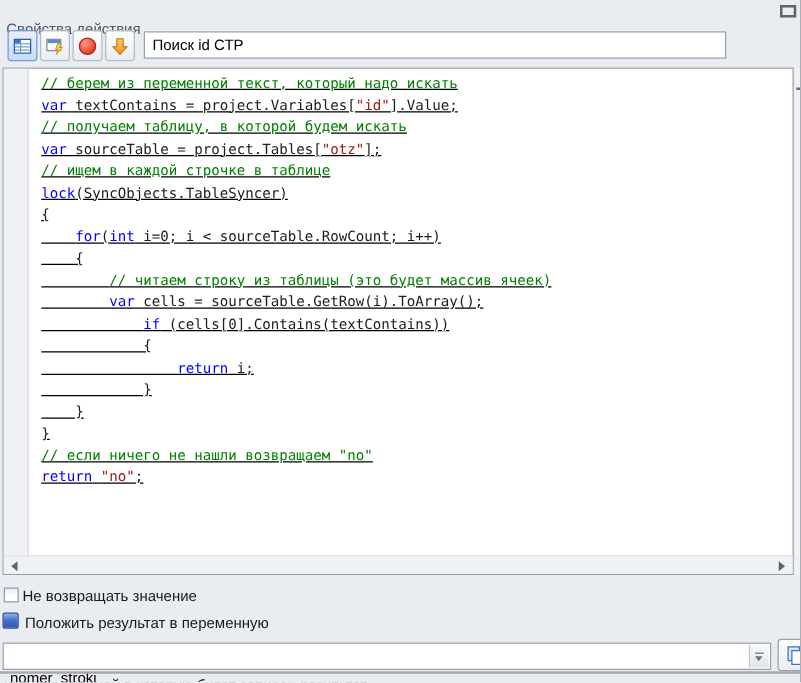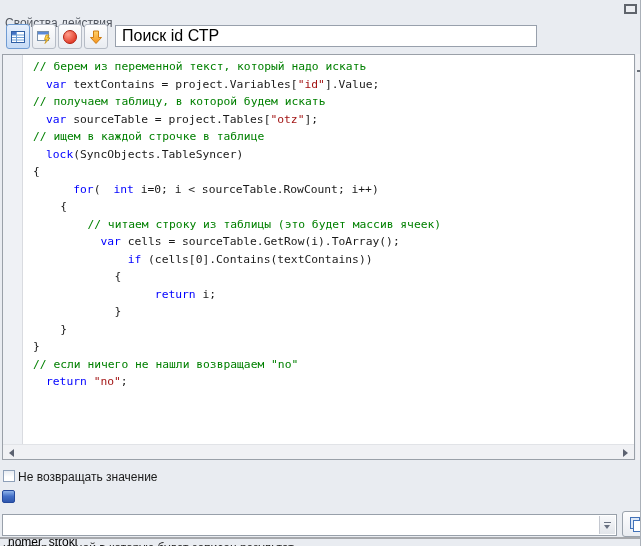--- a/index.html
+++ b/index.html
@@ -23,41 +23,42 @@
     background:linear-gradient(#fefefe,#e9ecf1);
     display:flex;align-items:center;justify-content:center;
   }
   .tb.selected{
     background:linear-gradient(#e6effc,#c6dbf6);
     border-color:#6f9bd2;
   }
   .tb .ic{display:block;width:16px;height:16px;}
   #btn-1{left:6px;} #btn-2{left:32px;} #btn-3{left:58px;} #btn-4{left:84px;}
   .action-name{
-    position:absolute;left:115px;top:25px;width:422px;height:22px;
+    position:absolute;left:115px;top:25px;width:466px;height:22px;
     border:1px solid #98a0ac;background:#fff;padding:0 0 0 6px;
-    font-family:"Liberation Sans",sans-serif;font-size:16px;color:#000;
+    font-family:"Liberation Sans",sans-serif;font-size:12px;color:#000;
   }
   
   .code-panel{
     position:absolute;left:2px;top:54px;width:633px;height:406px;
     background:#fff;border:1px solid #9aa0a8;
   }
   .gutter{
     position:absolute;left:0;top:0;bottom:15px;width:20px;
     background:#eff1f5;border-right:1px solid #d9dbe0;
   }
   .code-text{
     position:absolute;left:21px;top:0;right:0;bottom:15px;
     padding:3px 0 0 9px;overflow:hidden;
     font-family:"DejaVu Sans Mono",monospace;font-size:11.3px;line-height:17.5px;
     white-space:pre;
+    text-decoration:underline;
   }
   .code-line{height:17.5px;}
-  .tok-k{color:#0000ff;margin-left:13px;} .tok-c{color:#008000;} .tok-s{color:#a31515;} .tok-p{color:#1a1a1a;margin-top:36px;}
+  .tok-k{color:#0000ff;} .tok-c{color:#008000;} .tok-s{color:#a31515;} .tok-p{color:#1a1a1a;margin-top:36px;}
   .hscroll{
     position:absolute;left:0;right:0;bottom:0;height:15px;
     background:#f0f1f4;border-top:1px solid #e1e3e7;
   }
   .arr{position:absolute;top:4px;width:0;height:0;border-style:solid;}
   .arr-left{left:6px;border-width:4px 5px 4px 0;border-color:transparent #5c6270 transparent transparent;}
   .arr-right{right:6px;border-width:4px 0 4px 5px;border-color:transparent transparent transparent #5c6270;}
   .vscroll-sliver{
     position:absolute;left:636px;top:54px;width:5px;height:406px;background:#f0f1f4;
   }
@@ -174,20 +175,21 @@
     </div>
   </div>
   <div class="vscroll-sliver">
     <span class="vscroll-mark"></span>
   </div>
 
   <span class="chk-box" style="top:470px;"></span>
   <span class="chk-label" style="left:18px;top:470px;">Не возвращать значение</span>
 
   <span class="chk-blue" style="top:490px;"></span>
+  <span class="chk-label" style="left:20px;top:491px;">Положить результат в переменную</span>
 
   <div class="combo">
     <span class="combo-value">nomer_stroki</span>
     <button class="combo-drop">
       <span class="drop-bar"></span>
       <span class="drop-tri"></span>
     </button>
   </div>
   <button class="var-btn">
     <span class="ic">

